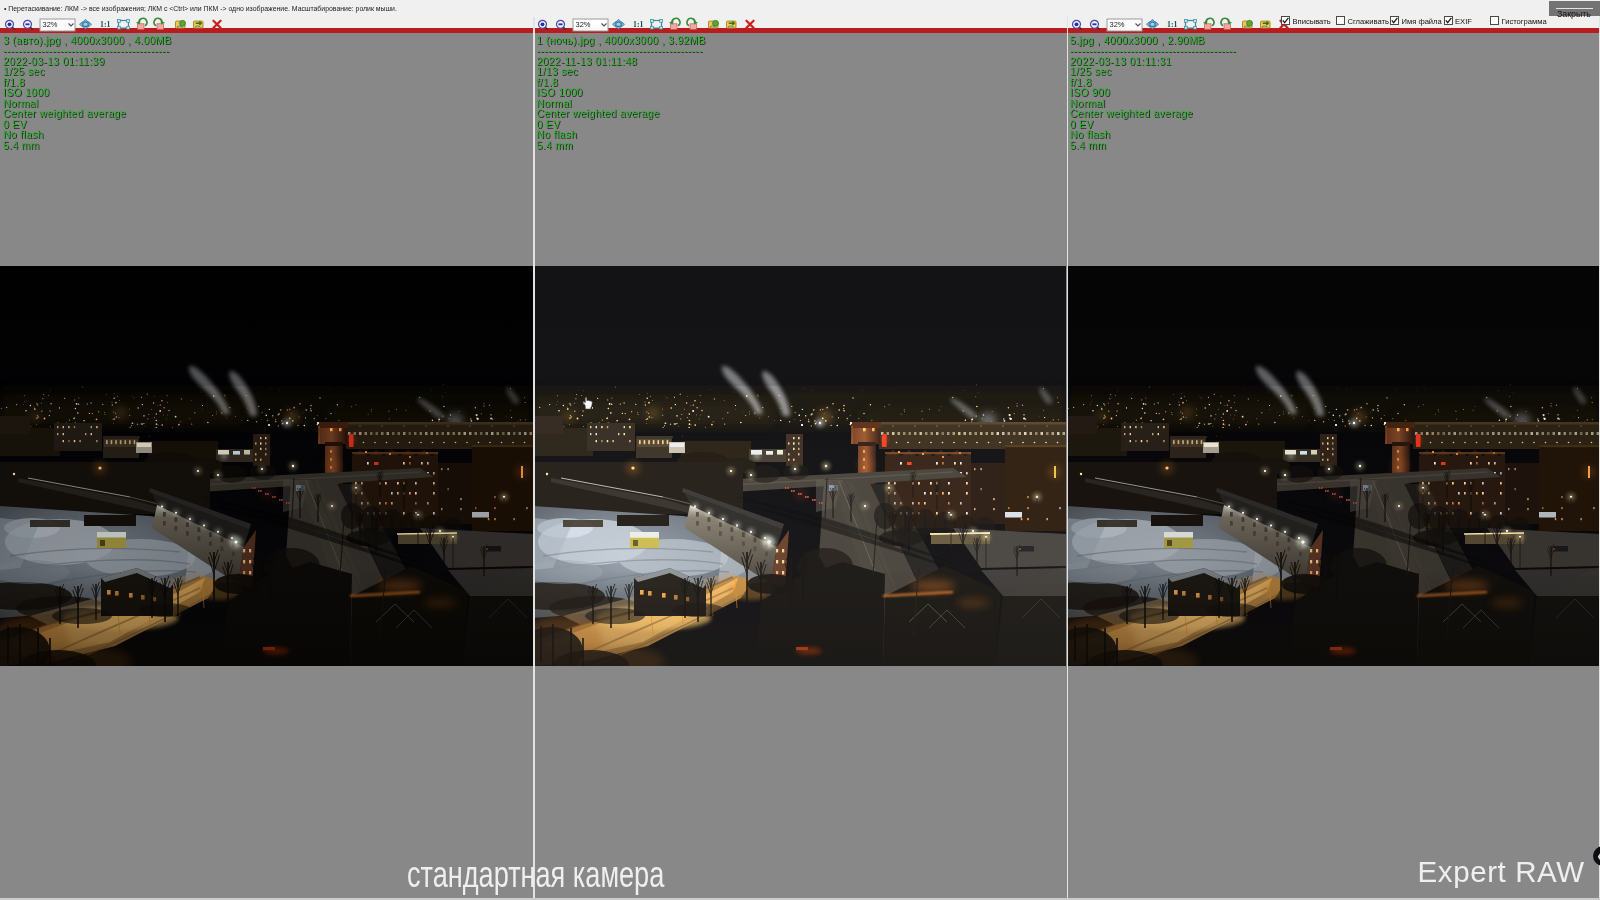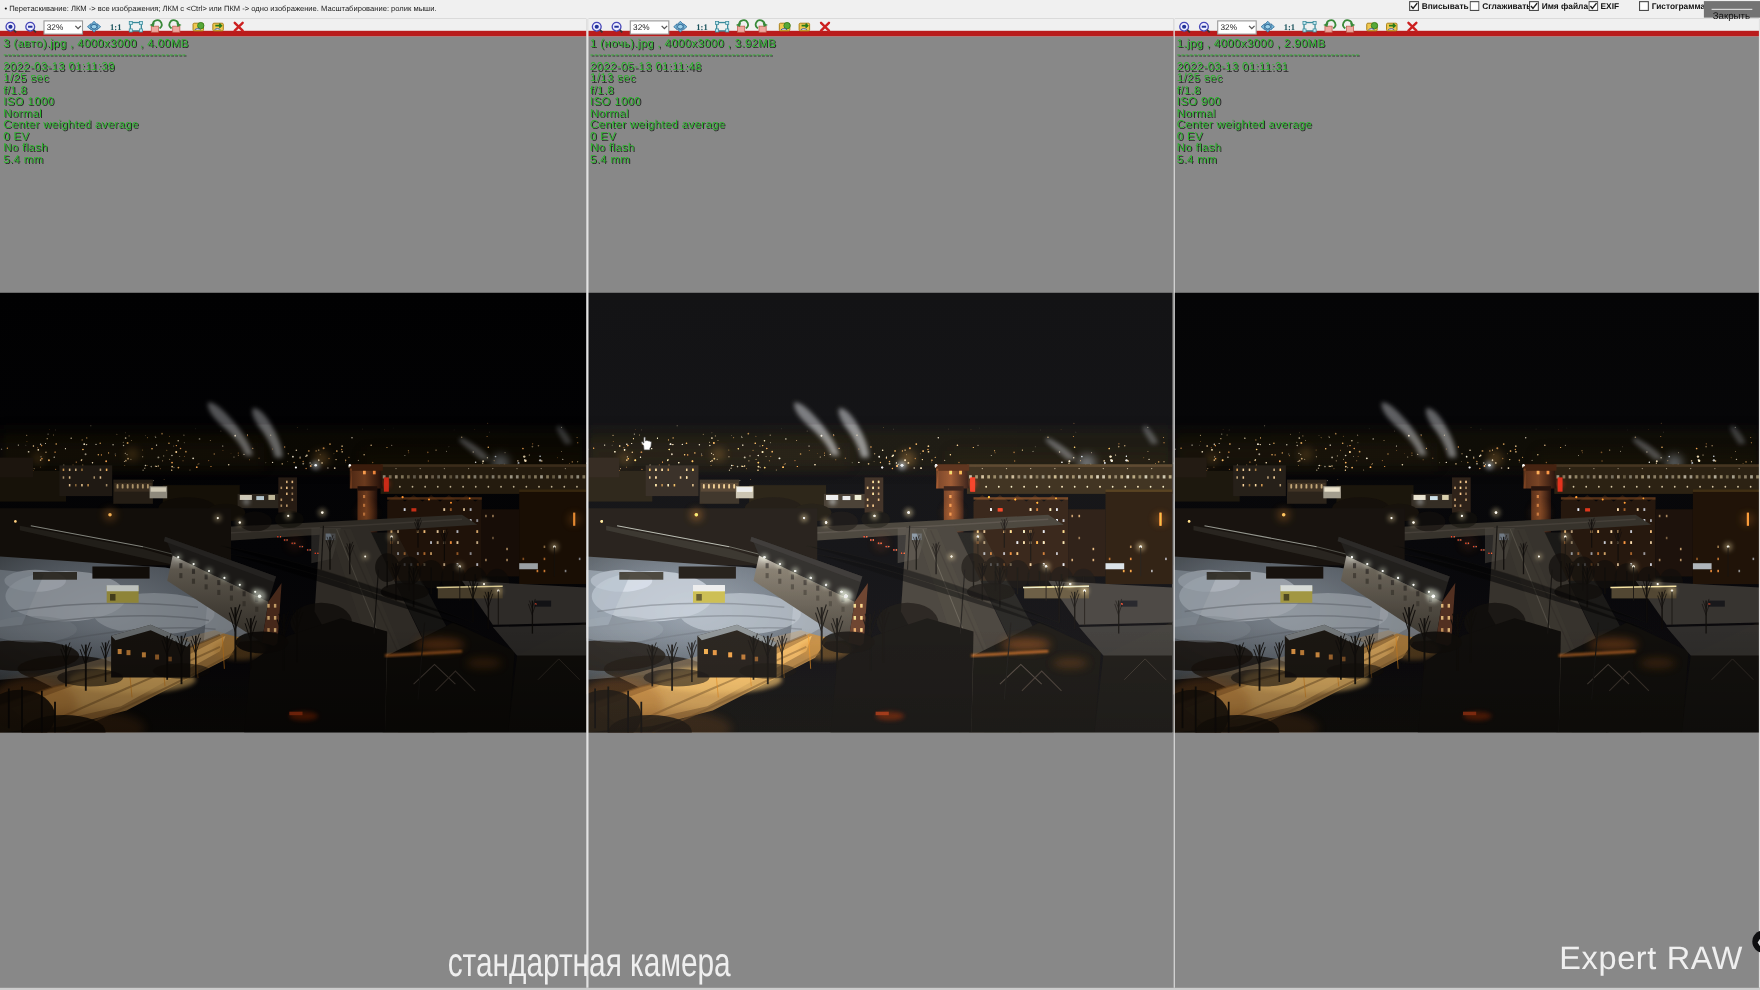--- a/index.html
+++ b/index.html
@@ -1,18 +1,18 @@
 <!DOCTYPE html>
 <html><head><meta charset="utf-8">
 <style>
 * { margin:0; padding:0; box-sizing:border-box; }
 html,body { width:1600px; height:900px; overflow:hidden; background:#888888; font-family:"Liberation Sans", sans-serif; }
 .topstrip { position:absolute; left:0; top:0; width:1600px; height:16.5px; background:#f0f0f0; z-index:10; }
 .hint { position:absolute; left:4px; top:4.5px; font-size:6.9px; color:#1a1a1a; }
-.opt { position:absolute; top:1px; font-size:7.6px; color:#111; white-space:nowrap;font-weight:bold; }
+.opt { position:absolute; top:16px; font-size:7.6px; color:#111; white-space:nowrap; }
 .cb svg { vertical-align:-1.5px; margin-right:2.5px; }
 .closebtn { position:absolute; left:1548.5px; top:1px; width:51px; height:15px; background:#e2e2e2; border:7px solid #737373; font-size:8.8px; color:#111; text-align:center; line-height:13.5px; }
 .panel { position:absolute; top:16.5px; width:533.4px; height:881px; }
 .tbar { position:absolute; left:0; top:0.5px; width:100%; height:15.5px; background:#f0f0f0; border-bottom:5px solid #b91c1c; }
 .ticons { position:absolute; left:0; top:0; }
 .exif { position:absolute; left:3px; top:19.5px; font-size:10.3px; font-weight:normal; color:#2db32d; line-height:10.45px; white-space:pre; text-shadow:1px 1px 0 #2a2a2a; z-index:3; letter-spacing:0.35px; }
 .photo { position:absolute; left:0; top:249.5px; width:533px; height:400px; }
 .photo svg { display:block; }
 .vline { position:absolute; top:16px; width:1.5px; height:882px; background:#e2e2e2; z-index:6; }
 .caption { position:absolute; color:#efefef; z-index:7; line-height:1; transform-origin:0 0; }
@@ -970,21 +970,21 @@
  <g transform="translate(198.5,7.3)">
   <rect x="-5" y="-3.2" width="9.5" height="7" rx="1" fill="#f0c850" stroke="#a88018" stroke-width="0.9"></rect>
   <path d="M-2.8,-1 L2.8,-1 M0.9,-2.8 L2.8,-1 L0.9,0.8" stroke="#2a7a18" stroke-width="1.4" fill="none"></path>
   <path d="M-3.5,2.8 A3.6,2.8 0 0 1 2,2.8" fill="#fff" stroke="#3355aa" stroke-width="0.9"></path>
  </g>
  <g transform="translate(217,7.3)" stroke="#cc2020" stroke-width="2.2" stroke-linecap="round">
   <path d="M-3.6,-3.6 L3.6,3.6 M3.6,-3.6 L-3.6,3.6"></path>
  </g>
 </svg>
 </div>
-<div class="exif"><div>1 (ночь).jpg , 4000x3000 , 3.92MB</div><div>--------------------------------------------</div><div>2022-05-13 01:11:48</div><div>1/13 sec</div><div>f/1.8</div><div>ISO 1000</div><div>Normal</div><div>Center weighted average</div><div>0 EV</div><div>No flash</div><div>5.4 mm</div></div>
+<div class="exif"><div>1 (ночь).jpg , 4000x3000 , 3.92MB</div><div>--------------------------------------------</div><div>2022-11-13 01:11:48</div><div>1/13 sec</div><div>f/1.8</div><div>ISO 1000</div><div>Normal</div><div>Center weighted average</div><div>0 EV</div><div>No flash</div><div>5.4 mm</div></div>
 <div class="photo" style="filter:brightness(1.52) contrast(0.86) saturate(1.06);">
       <svg width="533" height="400" viewBox="0 0 533 400" preserveAspectRatio="none">
         <use href="#ph"></use>
       </svg>
     </div>
 <svg width="12" height="14" viewBox="0 0 14 16" style="position:absolute;left:47.5px;top:379px;z-index:5">
 <path d="M5.2,15 L4.8,10.5 L2.6,7.8 C2,7 2.8,6 3.7,6.6 L5,7.8 L5,2.2 C5,1 6.7,1 6.7,2.2 L6.8,5.4 L7.6,5.3 C7.9,4.6 9,4.7 9.2,5.5 L9.9,5.6 C10.3,5 11.3,5.2 11.4,6 L11.9,6.2 C12.5,5.9 13.2,6.3 13.1,7.1 L12.6,11.3 L11.5,13.3 L11.4,15 Z" fill="#fff" stroke="#444" stroke-width="0.7"></path>
 </svg>
 </div>
 <div class="panel" style="left:1066.8px">
@@ -1035,21 +1035,21 @@
  <g transform="translate(198.5,7.3)">
   <rect x="-5" y="-3.2" width="9.5" height="7" rx="1" fill="#f0c850" stroke="#a88018" stroke-width="0.9"></rect>
   <path d="M-2.8,-1 L2.8,-1 M0.9,-2.8 L2.8,-1 L0.9,0.8" stroke="#2a7a18" stroke-width="1.4" fill="none"></path>
   <path d="M-3.5,2.8 A3.6,2.8 0 0 1 2,2.8" fill="#fff" stroke="#3355aa" stroke-width="0.9"></path>
  </g>
  <g transform="translate(217,7.3)" stroke="#cc2020" stroke-width="2.2" stroke-linecap="round">
   <path d="M-3.6,-3.6 L3.6,3.6 M3.6,-3.6 L-3.6,3.6"></path>
  </g>
 </svg>
 </div>
-<div class="exif"><div>1.jpg , 4000x3000 , 2.90MB</div><div>--------------------------------------------</div><div>2022-03-13 01:11:31</div><div>1/25 sec</div><div>f/1.8</div><div>ISO 900</div><div>Normal</div><div>Center weighted average</div><div>0 EV</div><div>No flash</div><div>5.4 mm</div></div>
+<div class="exif"><div>5.jpg , 4000x3000 , 2.90MB</div><div>--------------------------------------------</div><div>2022-03-13 01:11:31</div><div>1/25 sec</div><div>f/1.8</div><div>ISO 900</div><div>Normal</div><div>Center weighted average</div><div>0 EV</div><div>No flash</div><div>5.4 mm</div></div>
 <div class="photo" style="filter:brightness(1.15) contrast(0.97);">
       <svg width="533" height="400" viewBox="0 0 533 400" preserveAspectRatio="none">
         <use href="#ph"></use>
       </svg>
     </div>
 
 </div>
 <div class="vline" style="left:533px"></div>
 <div class="vline" style="left:1066.5px"></div>
 <div class="vline" style="left:1598.5px"></div>

